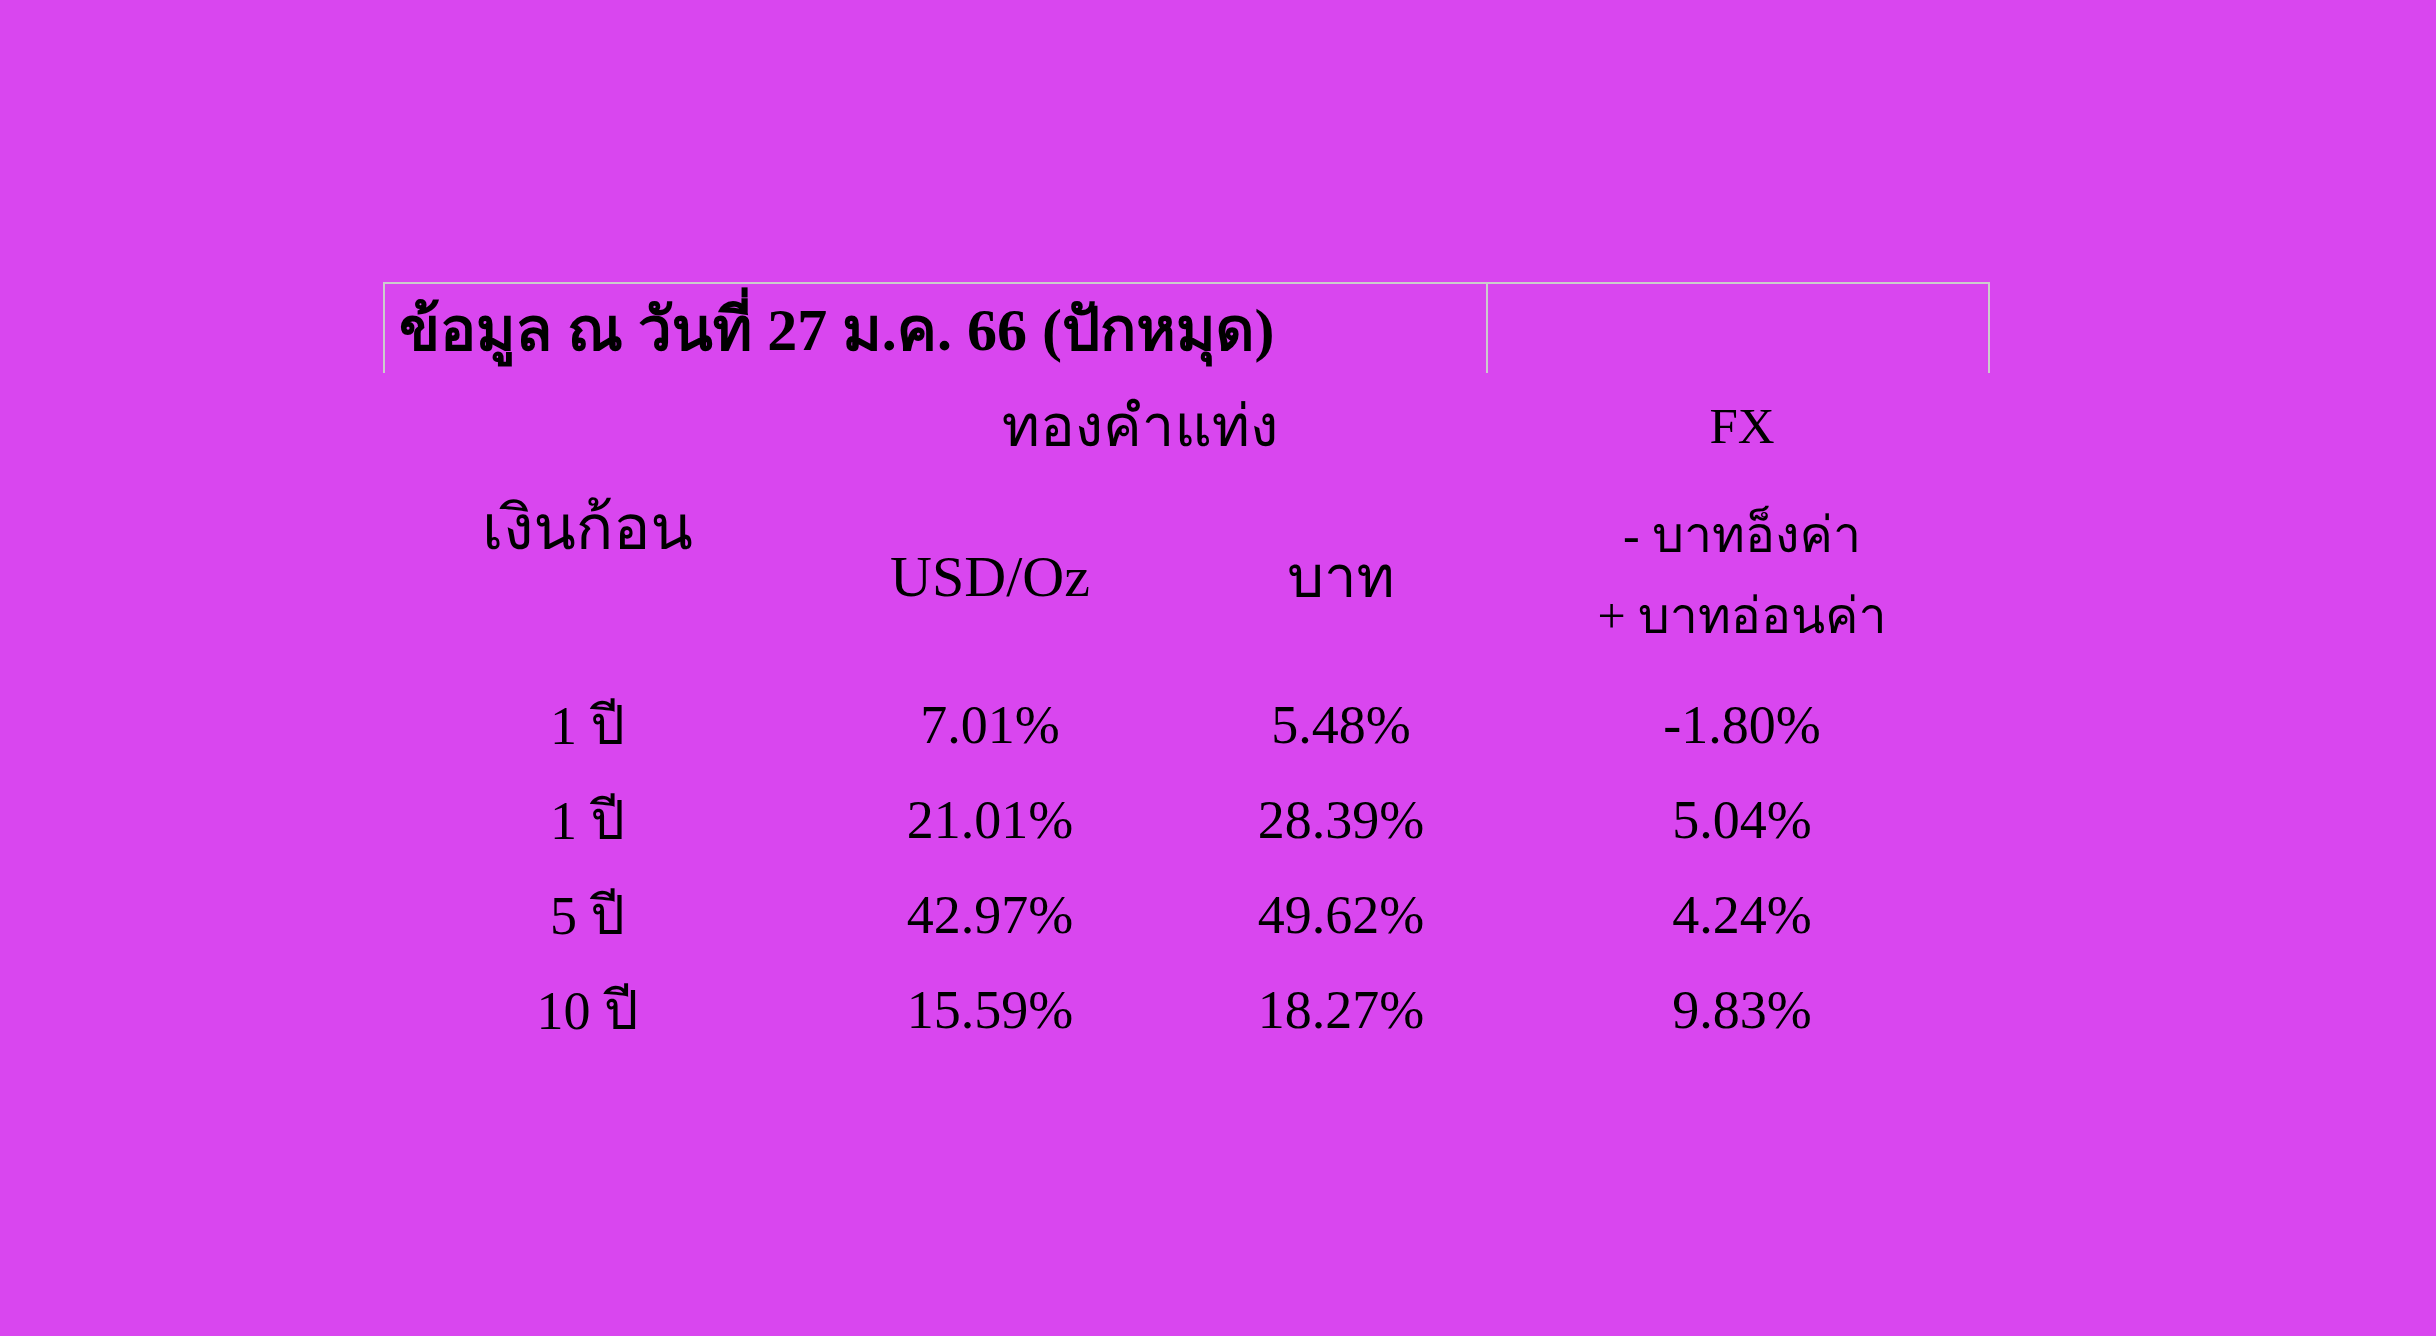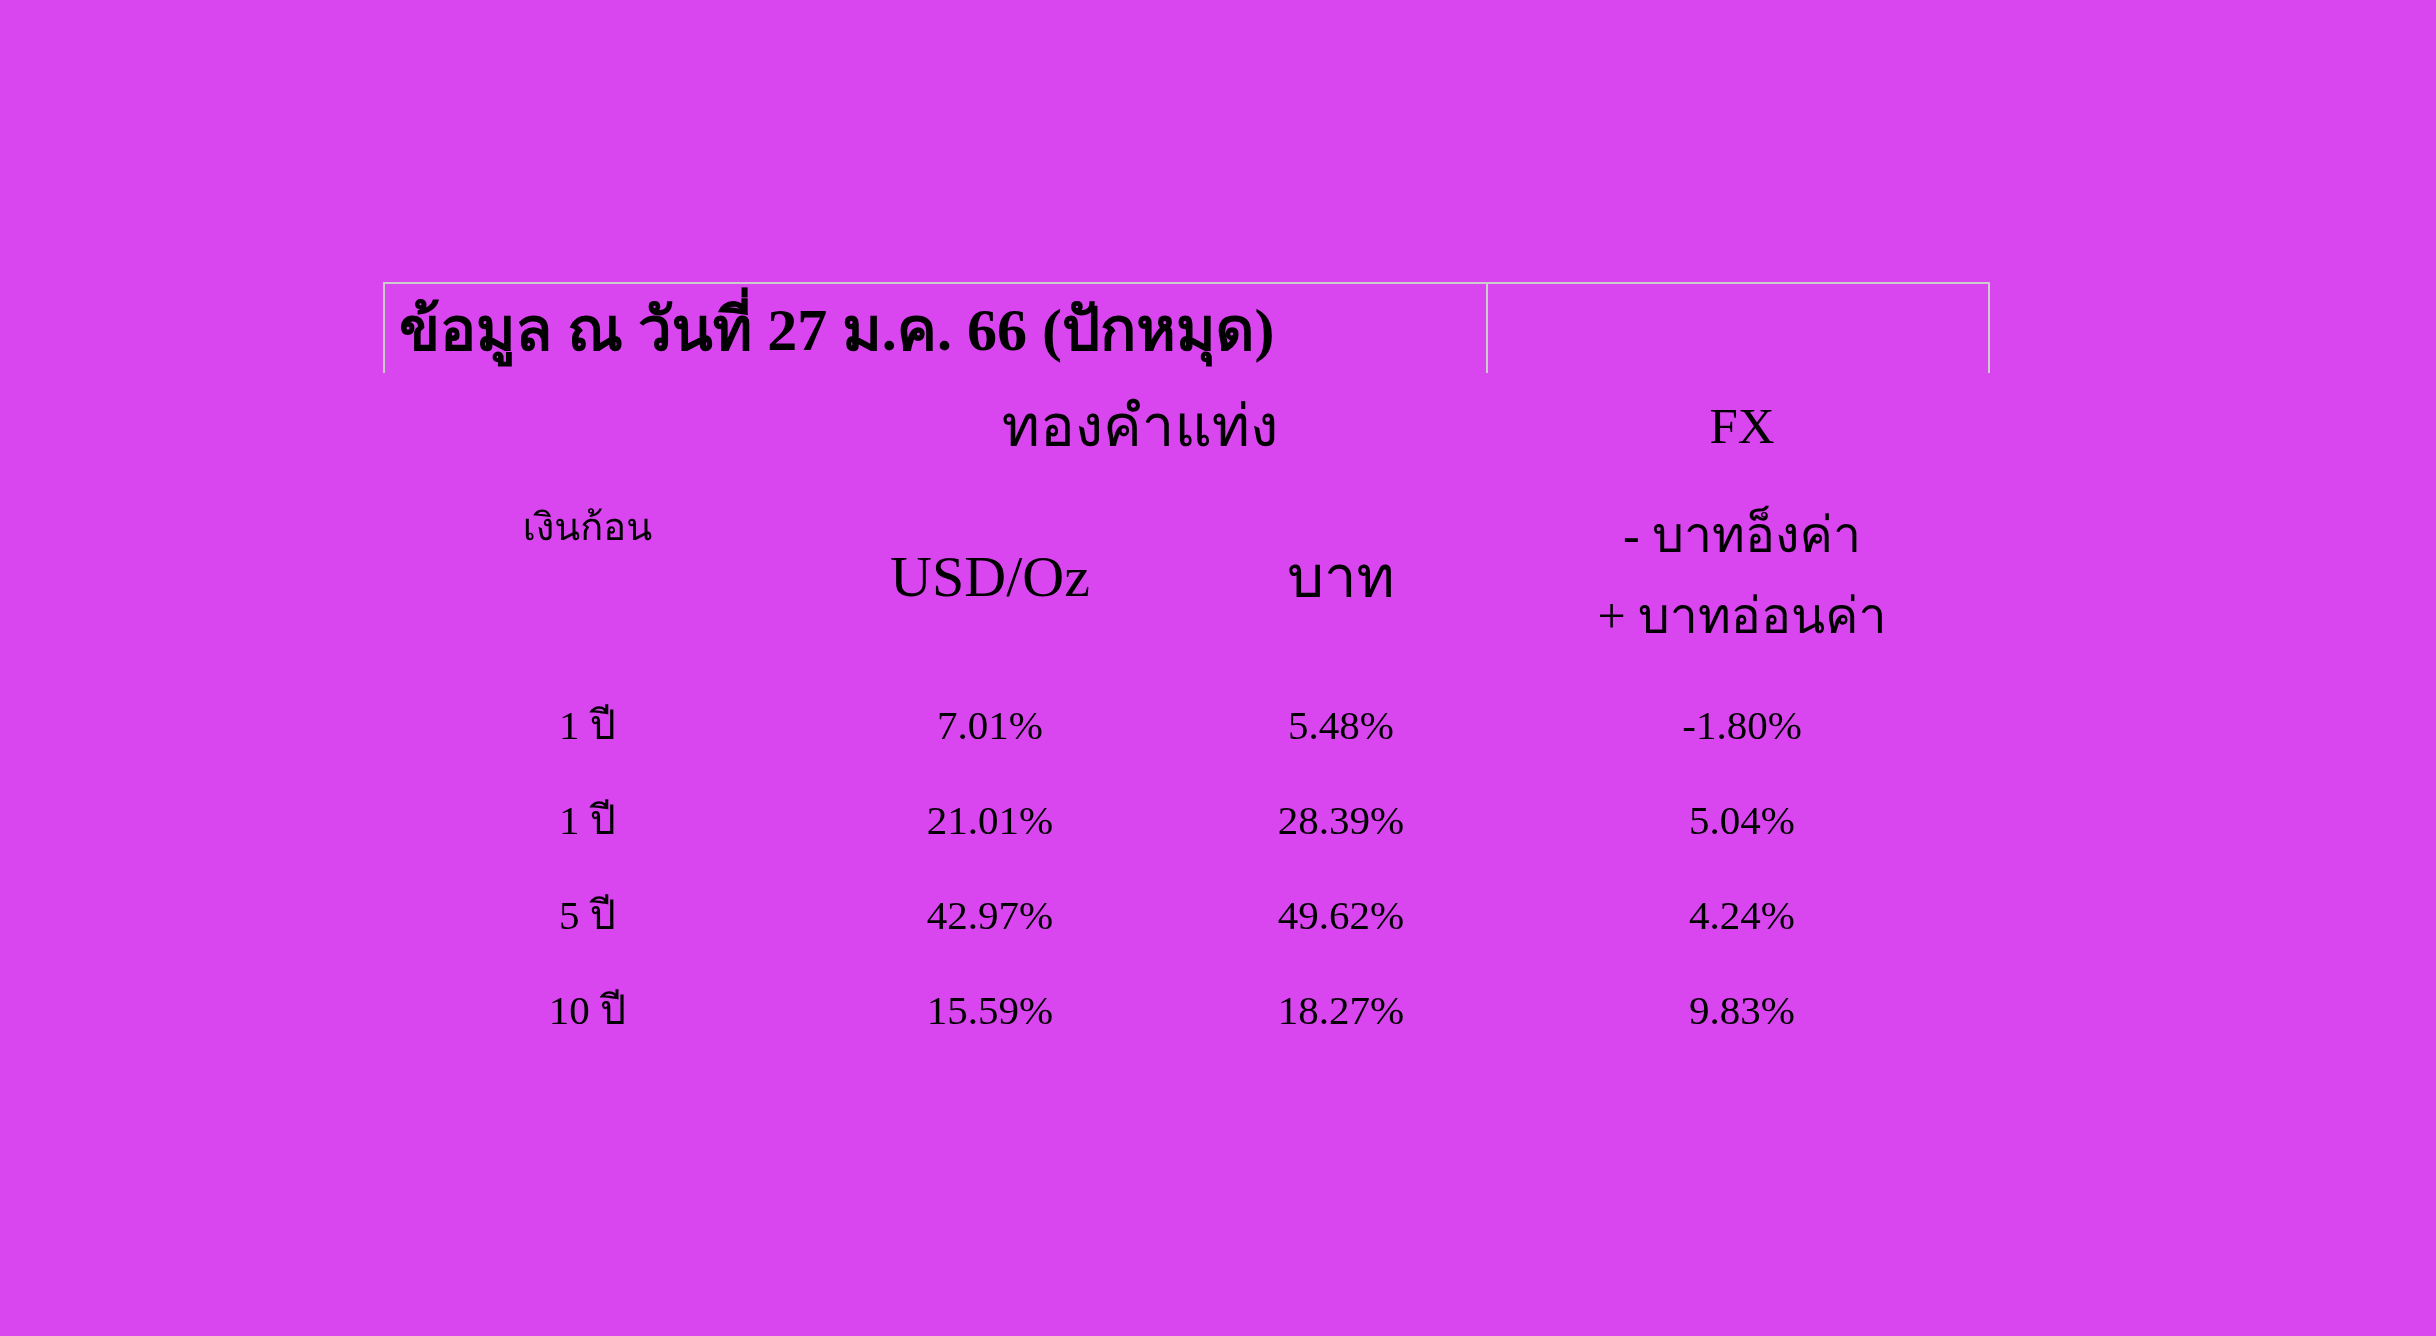--- a/index.html
+++ b/index.html
@@ -49,22 +49,22 @@
   table.returns th, table.returns td {
     border: 6px solid #d946ef;
     text-align: center;
     vertical-align: middle;
     padding: 0;
     font-weight: normal;
     overflow: hidden;
   }
   tr.r-group   { height: 93px; }
   tr.r-sub     { height: 202px; }
-  tr.r-data    { height: 95px; font-size: 41px; }
-  .corner-head { font-size: 38px; }
+  tr.r-data    { height: 95px; font-size: 54px; }
+  .corner-head { font-size: 62px; }
   .group-head  { font-size: 58px; }
   .fx-head     { font-size: 51px; }
   .sub-head    { font-size: 58px; }
   .fx-note     { font-size: 50px; line-height: 1.62; }
 </style>
 </head>
 <body>
 
 <div class="stage">
   <div class="sheet">

